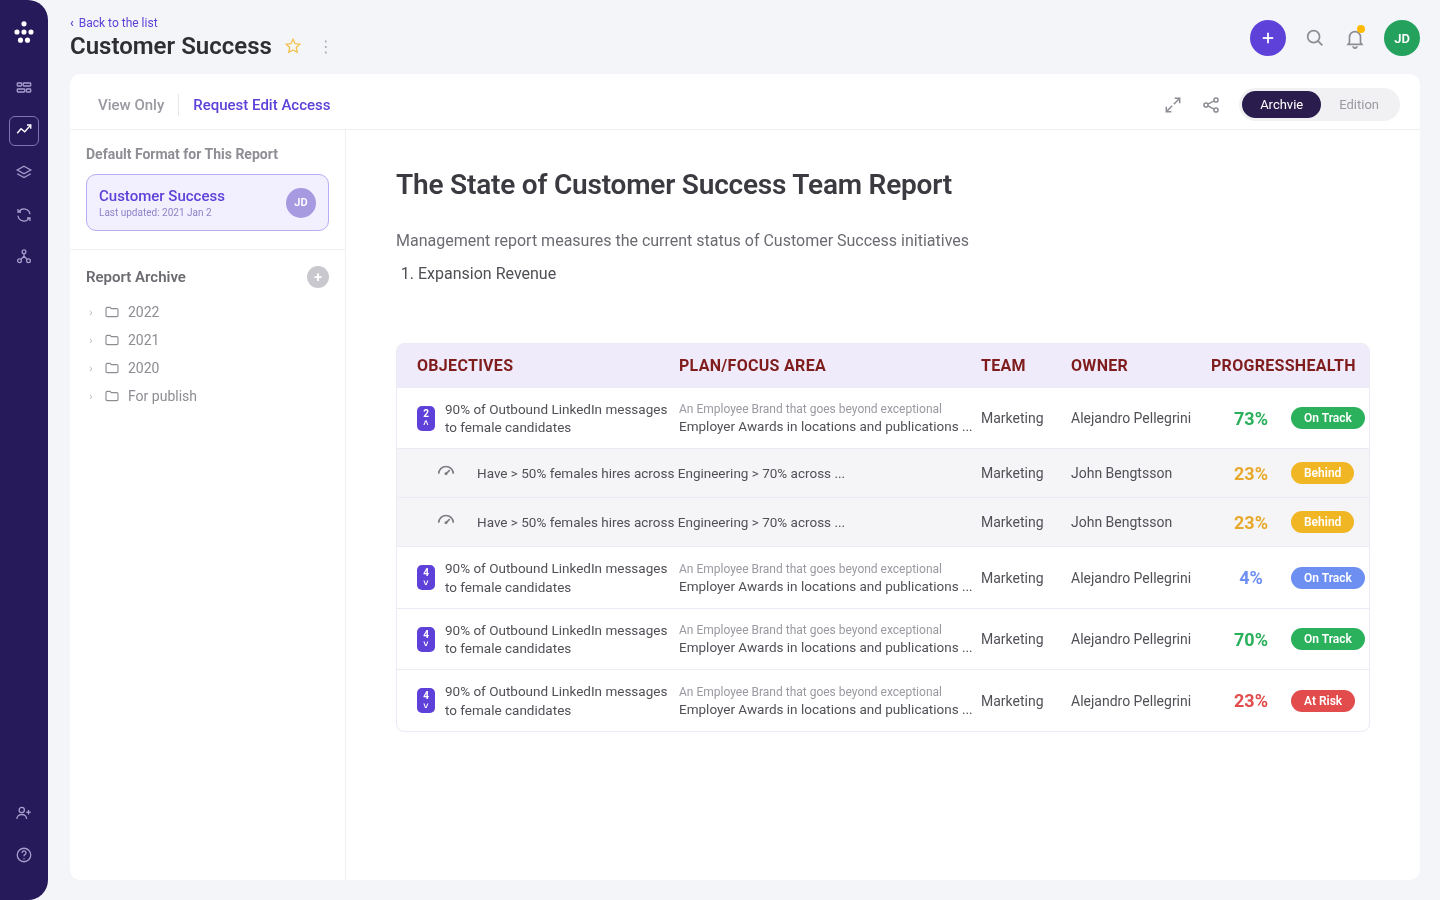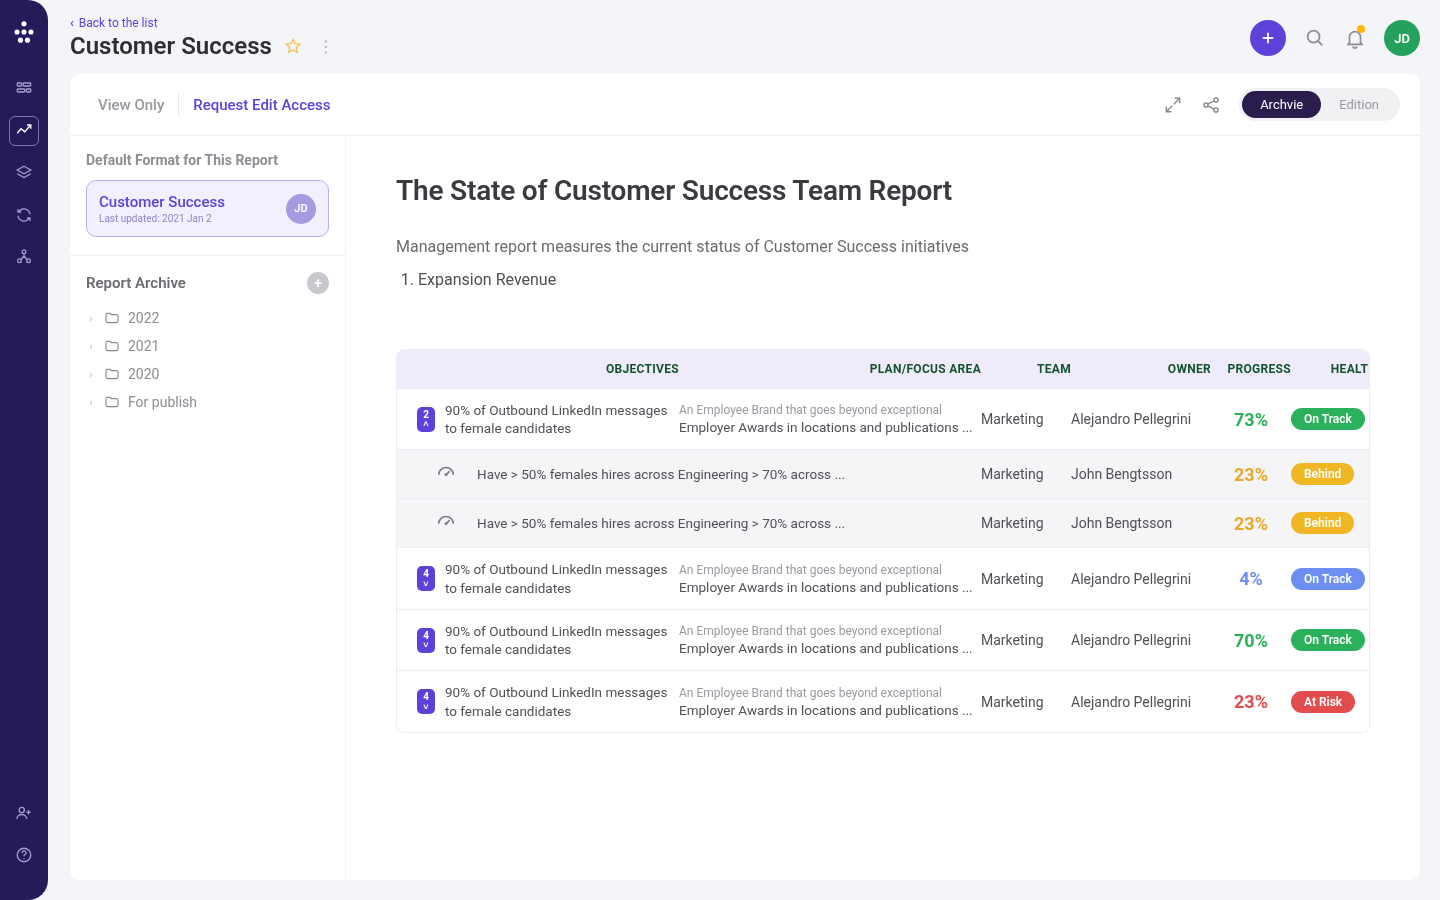--- a/index.html
+++ b/index.html
@@ -33,21 +33,21 @@
 .btn-add { background: #5E41D8; color: #fff; }
 .icon-plain { color: #8c8c93; }
 .bell-wrap { position: relative; }
 .bell-dot { position: absolute; top: -2px; right: 1px; width: 8px; height: 8px; border-radius: 50%; background: #ffba00; }
 .avatar { width: 36px; height: 36px; border-radius: 50%; background: #23a15d; color: #fff; font-size: 13px; font-weight: 600; display: flex; align-items: center; justify-content: center; cursor: pointer; }
 
 
 .panel { background: #fff; border-radius: 10px; margin-top: 14px; flex: 1; display: flex; flex-direction: column; overflow: hidden; }
 
 
-.toolbar { display: flex; align-items: center; justify-content: space-between; padding: 14px 20px 14px 14px; border-bottom: 1px solid #f0f0f3; }
+.toolbar { display: flex; align-items: center; justify-content: space-between; padding: 14px 20px 8px 14px; border-bottom: 1px solid #f0f0f3; }
 .tabs { display: flex; align-items: center; }
 .tab { font-size: 15px; font-weight: 500; padding: 6px 14px; color: #9a99a1; cursor: pointer; }
 .tab.active { color: #5E41D8; }
 .tab-sep { width: 1px; height: 22px; background: #e6e6ea; }
 .toolbar-right { display: flex; align-items: center; gap: 18px; }
 .tool-icon { color: #8c8c93; cursor: pointer; display: flex; }
 .seg { display: flex; background: #f1f1f4; border-radius: 18px; padding: 3px; }
 .seg-btn { padding: 6px 18px; border-radius: 16px; font-size: 13px; color: #9a99a1; cursor: pointer; }
 .seg-btn.active { background: #2b1c4e; color: #fff; }
 
@@ -71,21 +71,21 @@
 .tree-item .chev { width: 10px; text-align: center; font-size: 11px; color: #b8b7bd; }
 
 
 .content { flex: 1; overflow-y: auto; padding: 38px 50px 40px; }
 .report-title { font-size: 28px; font-weight: 600; color: #3a3a40; letter-spacing: -0.2px; }
 .report-desc { margin-top: 30px; font-size: 16px; color: #6c6b72; }
 .report-list { margin-top: 14px; padding-left: 22px; font-size: 16px; color: #4f4f55; }
 
 
 .table { margin-top: 60px; border: 1px solid #eceaf5; border-radius: 8px; overflow: hidden; }
-.thead { display: flex; background: #efebfb; padding: 12px 20px; font-size: 12px; font-weight: 700; color: #14532d; letter-spacing: 0.3px; text-align: right; }
+.thead { display: flex; background: #efebfb; padding: 12px 20px; font-size: 16px; font-weight: 700; color: #7f1d1d; letter-spacing: 0.3px; }
 .col-obj   { flex: 0 0 262px; }
 .col-plan  { flex: 0 0 302px; }
 .col-team  { flex: 0 0 90px; }
 .col-owner { flex: 0 0 140px; }
 .col-prog  { flex: 0 0 80px; }
 .col-health{ flex: 0 0 86px; }
 
 .trow { display: flex; align-items: center; padding: 12px 20px; border-top: 1px solid #eceaf5; font-size: 14px; color: #515057; }
 .trow.sub { background: #f5f5f7; }
 .badge-num { flex: none; width: 18px; border-radius: 5px; background: #5E41D8; color: #fff; font-size: 10px; font-weight: 700; display: flex; flex-direction: column; align-items: center; justify-content: center; padding: 3px 0 2px; margin-right: 10px; line-height: 1.05; }

